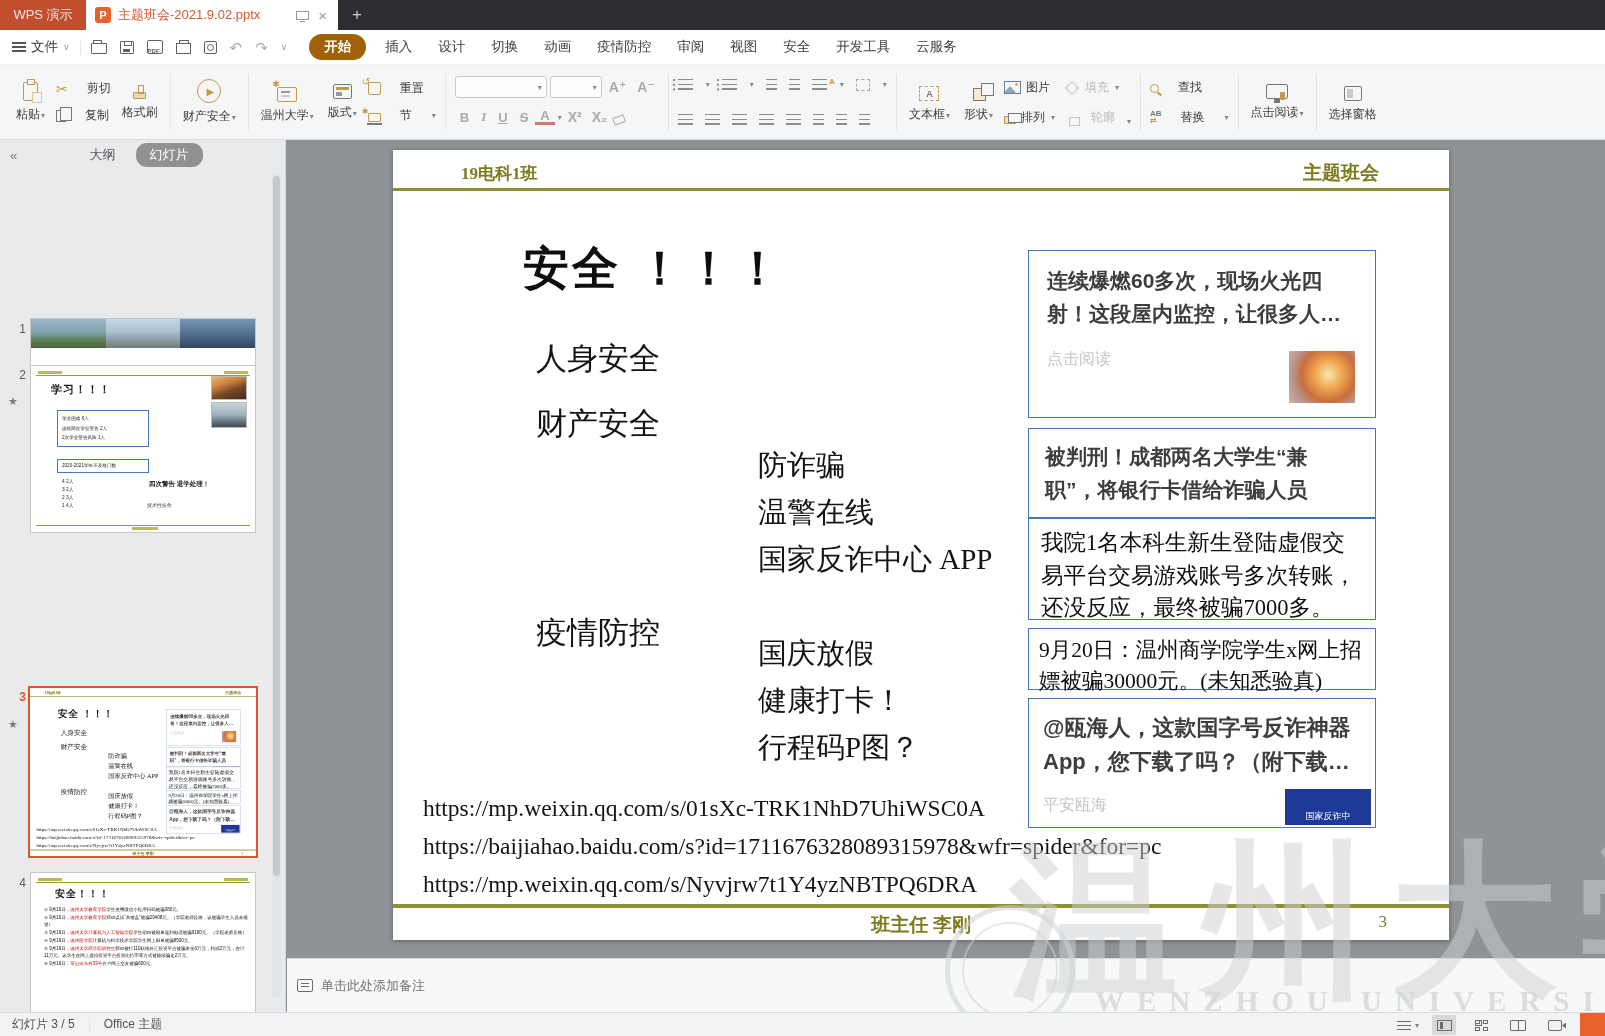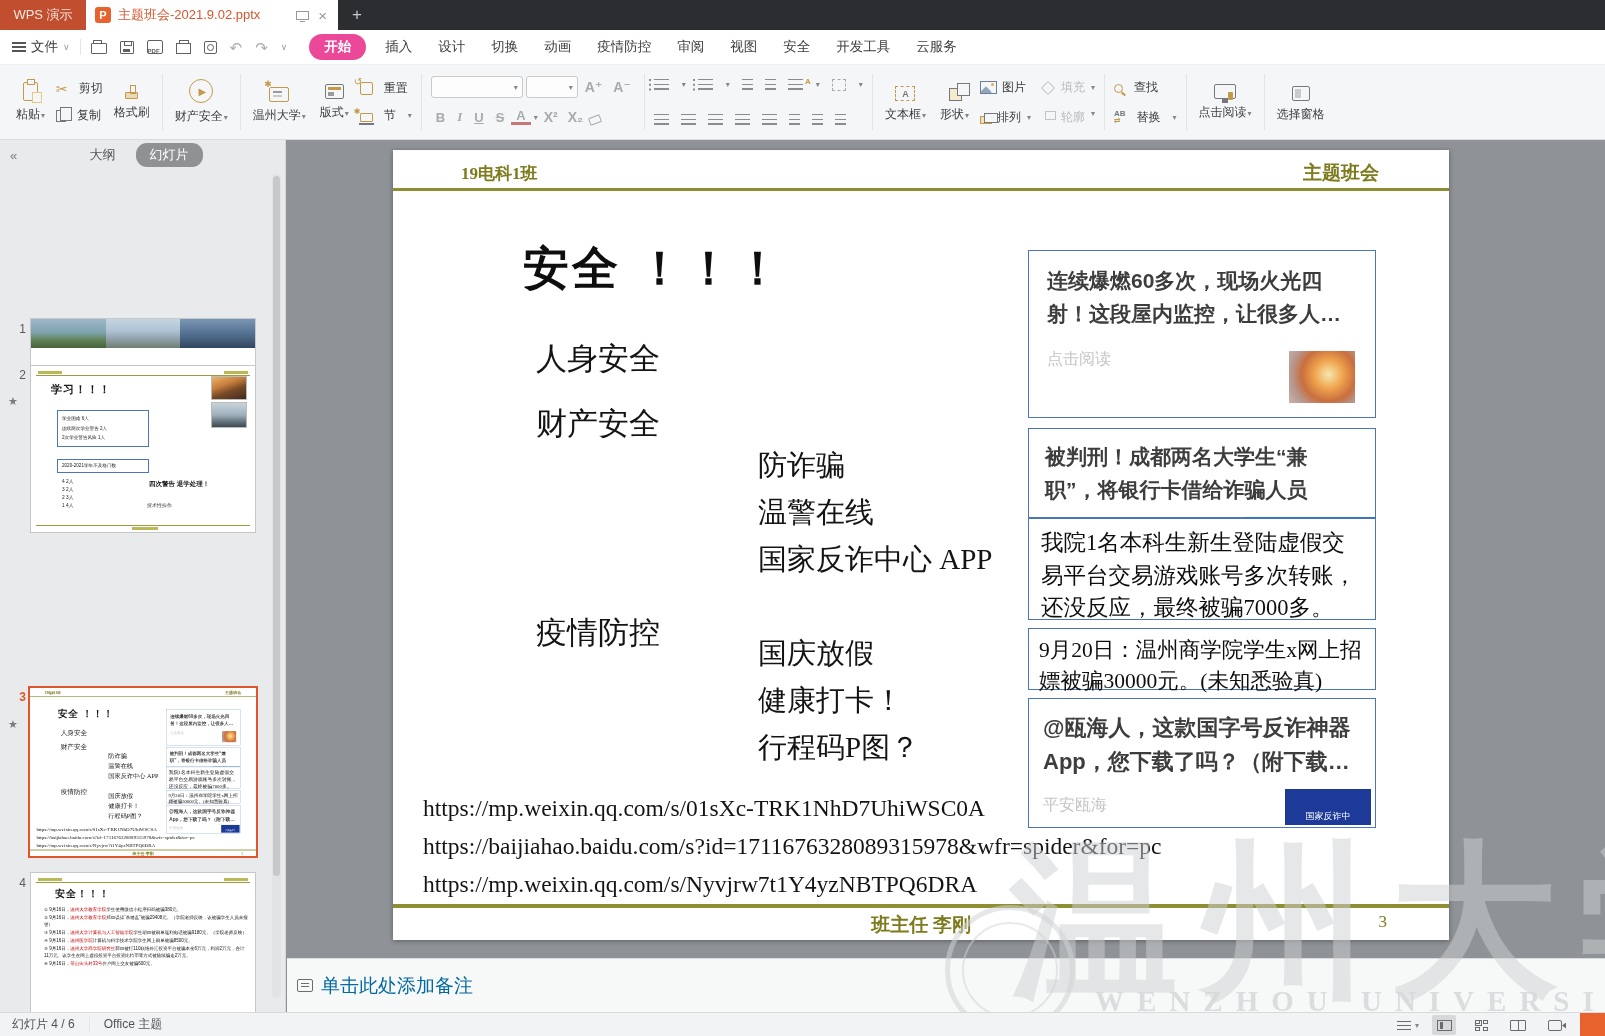--- a/index.html
+++ b/index.html
@@ -33,28 +33,28 @@
   .i-pdf{width:16px;height:14px;border:1.4px solid #5F6163;border-radius:2px;position:relative;display:flex;align-items:center;justify-content:center}
   .i-pdf span{font-size:6px;font-weight:bold;color:#5F6163;letter-spacing:0}
   .i-print{width:15px;height:11px;border:1.4px solid #5F6163;position:relative;margin-top:3px}
   .i-print::before{content:"";position:absolute;top:-4px;left:2px;width:8px;height:3px;border:1.4px solid #5F6163;border-bottom:none}
   .i-preview{width:13px;height:13px;border:1.4px solid #5F6163;border-radius:2px;position:relative}
   .i-preview::after{content:"";position:absolute;right:2px;bottom:2px;width:5px;height:5px;border:1.3px solid #5F6163;border-radius:50%}
   .i-undo,.i-redo{color:#ABACAD;font-size:15px;line-height:1}
 
   .menu-tabs{display:flex;align-items:center;margin-left:6px}
   .menu-tab{padding:0 13px;height:35px;display:flex;align-items:center;color:#3C3D3F;white-space:nowrap}
-  .menu-tab.active{background:#ec4899;color:#fff;border-radius:14px;height:26px;padding:0 15px;font-weight:bold;margin:0 6px}
+  .menu-tab.active{background:#a16207;color:#fff;border-radius:14px;height:26px;padding:0 15px;font-weight:bold;margin:0 6px}
 
   
   #ribbon{position:absolute;top:65px;left:0;right:0;height:75px;background:#F5F6F7;border-bottom:1px solid #DBDCDD;display:flex;align-items:center;padding:0 4px;z-index:18}
   .rgroup{display:flex;align-items:center;height:64px;padding:0 9px;gap:8px;flex:none}
   .rsep{width:1px;height:56px;background:#E3E4E5;flex:none}
   .bigbtn{display:flex;flex-direction:column;align-items:center;justify-content:center;gap:5px;font-size:12px;color:#3B3C3E;padding:0 3px;white-space:nowrap}
-  .rowbtn{display:flex;align-items:center;gap:11px;font-size:12px;color:#3B3C3E;height:26px;white-space:nowrap}
+  .rowbtn{display:flex;align-items:center;gap:19px;font-size:12px;color:#3B3C3E;height:26px;white-space:nowrap}
   .stack{display:flex;flex-direction:column;justify-content:center;gap:1px}
   .dis{color:#B9BABB}
   .ib{display:inline-block;position:relative;flex:none}
   .dar{color:#85868A;font-size:8px;margin-left:1px}
 
   .ic-clip{width:15px;height:19px;border:1.6px solid #C49A4A;border-radius:2px}
   .ic-clip::before{content:"";position:absolute;top:-4px;left:3px;width:6px;height:4px;border:1.6px solid #C49A4A;background:#F5F6F7}
   .ic-clip::after{content:"";position:absolute;right:-5px;bottom:-3px;width:8px;height:9px;background:#F5F6F7;border:1.4px solid #E2C788}
   .ic-cut::before{content:"✂";color:#C49A4A;font-size:14px}
   .ic-copy{width:10px;height:12px;border:1.3px solid #77787A}
@@ -177,21 +177,21 @@
   .sl-fline{position:absolute;left:0;right:0;top:754px;height:4px;background:#8E8F33}
   .sl-footer{position:absolute;left:0;right:0;top:762px;text-align:center;font-size:19px;font-weight:bold;color:#7E7B1E}
   .sl-page{position:absolute;right:62px;top:762px;font-size:17px;color:#7E7B1E}
 
   .thumb3-scale{position:absolute;left:0;top:0;width:1056px;height:790px;transform:scale(0.2143);transform-origin:0 0;background:#fff}
 
   
   #notesbar{position:absolute;left:287px;top:958px;right:0;height:54px;background:#F7F8F8;border-top:1px solid #D9DADB;display:flex;align-items:center;padding-left:10px;gap:8px;z-index:15}
   .ic-comment{width:16px;height:13px;border:1.4px solid #6B6C6E;border-radius:2px;position:relative}
   .ic-comment::before{content:"";position:absolute;left:3px;top:3px;width:8px;height:1.4px;background:#6B6C6E;box-shadow:0 3px 0 #6B6C6E}
-  .notes-text{font-size:19px;color:#0369a1}
+  .notes-text{font-size:13px;color:#737373}
 
   
   #statusbar{position:absolute;left:0;top:1012px;right:0;height:24px;background:#F2F3F4;border-top:1px solid #D8D9DA;display:flex;align-items:center;font-size:12px;color:#525354;z-index:30}
   .st-left{display:flex;align-items:center;gap:14px;padding-left:12px}
   .st-right{position:absolute;right:0;top:0;height:24px;display:flex;align-items:center;gap:13px;padding-right:0}
   .sv-notes{width:14px;height:9px;background:repeating-linear-gradient(to bottom,#6B6C6E 0 1.5px,transparent 1.5px 4px)}
   .viewbox{display:flex;align-items:center;justify-content:center;width:24px;height:20px;border-radius:2px}
   .viewbox.sel{background:#D7D8D9}
   .sv-normal{width:15px;height:11px;border:1.3px solid #6B6C6E;position:relative}
   .sv-normal::before{content:"";position:absolute;left:2px;top:1px;bottom:1px;width:3px;background:#6B6C6E}
@@ -385,21 +385,21 @@
             <span>填充</span>
             <span class="dar">▾</span>
           </span>
       </div>
       <div class="rowbtn" style="gap:14px">
         <span style="display:flex;align-items:center;gap:5px">
             <span class="ib ic-arrange"></span>
             <span>排列</span>
             <span class="dar">▾</span>
           </span>
-        <span class="dis" style="display:flex;align-items:flex-start;gap:5px">
+        <span class="dis" style="display:flex;align-items:flex-end;gap:11px">
             <span class="ib ic-outline"></span>
             <span>轮廓</span>
             <span class="dar">▾</span>
           </span>
       </div>
     </div>
   </div>
   <span class="rsep"></span>
   <div class="rgroup">
     <div class="stack" style="gap:4px">
@@ -595,21 +595,21 @@
   </div>
 </div>
 
 <div id="notesbar">
   <span class="ib ic-comment"></span>
   <span class="notes-text">单击此处添加备注</span>
 </div>
 
 <div id="statusbar">
   <div class="st-left">
-    <span>幻灯片 4 / 6</span>
+    <span>幻灯片 3 / 5</span>
     <span class="sepv"></span>
     <span>Office 主题</span>
   </div>
   <div class="st-right">
     <span style="display:flex;align-items:center;gap:3px">
         <span class="ib sv-notes"></span>
         <span class="dar">▾</span>
       </span>
     <span class="viewbox sel">
         <span class="ib sv-normal"></span>

